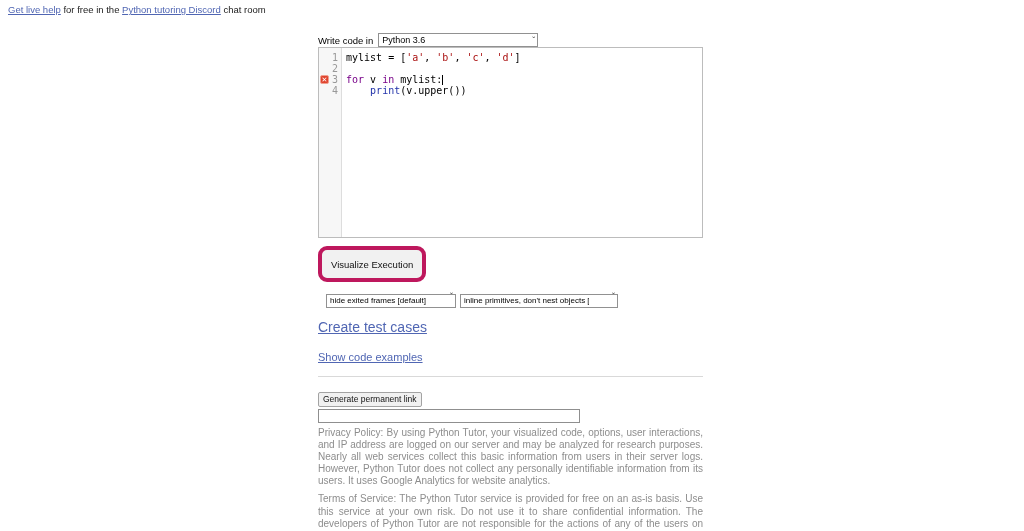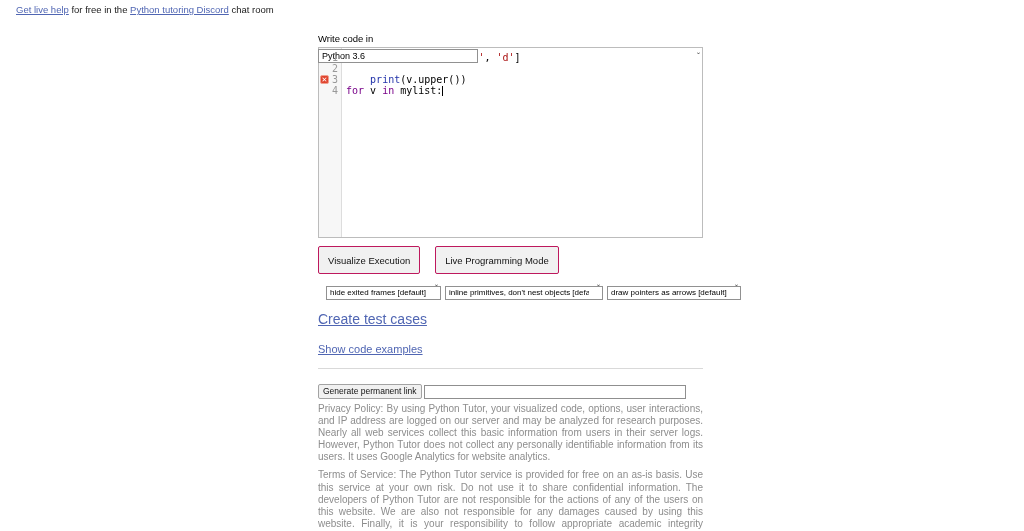--- a/index.html
+++ b/index.html
@@ -5,37 +5,37 @@
   * { box-sizing: border-box; }
   html,body { margin:0; padding:0; }
   body {
     width:1024px; height:531px; position:relative; overflow:hidden;
     background:#ffffff; color:#000;
     font-family:"Liberation Sans", sans-serif;
   }
   a { color:#5066b3; text-decoration:underline; cursor:pointer; }
 
   
-  .help-bar { position:absolute; left:16px; top:4px; font-size:9.5px; color:#222; }
+  .help-bar { position:absolute; left:8px; top:4px; font-size:9.5px; color:#222; }
 
   
   .main { position:absolute; left:318px; top:33px; width:385px; }
 
-  .lang-row { display:flex; gap:5px; font-size:9.5px; height:14px;flex-direction:column; }
+  .lang-row { display:flex; align-items:center; gap:5px; font-size:9.5px; height:14px; }
 
   .sel-wrap { position:relative; display:inline-block; }
   .sel-wrap::after {
     content:"\02C7"; position:absolute; right:3px; top:1px;
     font-size:9px; color:#444; pointer-events:none; line-height:12px;
   }
   select.sel {
     appearance:none; -webkit-appearance:none; -moz-appearance:none;
     background:#fff; border:1px solid #919191; border-radius:0;
     font-family:"Liberation Sans", sans-serif; font-size:8px;
-    height:14px; padding:0 13px 0 3px; color:#000;
+    height:14px; padding:0 28px 0 3px; color:#000;
     white-space:nowrap; overflow:hidden;
   }
   select.sel-lang { width:160px; font-size:9px; }
 
   
   .editor {
     margin-top:0; width:385px; height:191px; border:1px solid #bcbcbc;
     display:flex; background:#fff;
     font-family:"DejaVu Sans Mono", monospace; font-size:10px; line-height:11px;
   }
@@ -56,36 +56,36 @@
   .tk-kw  { color:#770088; }
   .tk-str { color:#aa1111; }
   .tk-blt { color:#2233aa; }
   .tk-pln { color:#000; }
   .caret { display:inline-block; width:1px; height:10px; background:#000; vertical-align:text-bottom; }
 
   
   .btn-row { margin-top:8px; display:flex; gap:15px; }
   .btn {
     font-family:"Liberation Sans", sans-serif; font-size:9.5px; color:#111;
-    background:#f1f1f1; border:1px solid #be185d; border-radius:2px;
-    padding:3px 9px; height:28px; cursor:pointer;
+    background:#f1f1f1; border:4px solid #be185d; border-radius:9px;
+    padding:3px 9px; height:36px; cursor:pointer;
   }
 
   
   .opt-row { margin-top:7px; display:flex; gap:4px;margin-left:8px; }
   .opt-row select.sel { max-width:158px; }
 
   .link-small { display:inline-block; font-size:14px; }
   .row-ctc { margin-top:10px; }
   .row-sce { margin-top:11px; }
   .link-medium { font-size:11px;text-align:center; }
   hr.divider { border:none; border-top:1px solid #d9d9d9; margin:11px 0 0 0; }
   .row-unsup { margin-top:13px; }
 
-  .perma-row { margin-top:15px; display:flex; align-items:flex-end; gap:2px; }
+  .perma-row { margin-top:15px; display:flex; align-items:flex-start; gap:2px;flex-direction:column; }
   .btn-small {
     font-family:"Liberation Sans", sans-serif; font-size:8.5px; color:#111;
     background:#f1f1f1; border:1px solid #a3a3a3; border-radius:2px;
     padding:1px 4px; height:15px; cursor:pointer;
   }
   .perma-input {
     width:262px; height:14px; border:1px solid #8f8f8f; background:#fff;
     font-family:"Liberation Sans", sans-serif; font-size:9px; padding:0 2px;
   }
 
@@ -117,44 +117,38 @@
   <div class="editor">
     <div class="gutter" id="gutter">
         <div class="gutter-line">1</div>
         <div class="gutter-line">2</div>
         <div class="gutter-line"><span class="err-badge"></span>3</div>
         <div class="gutter-line">4</div>
       </div>
     <div class="code-area" id="code-area">
         <div class="code-line"><span class="tk-pln">mylist = [</span><span class="tk-str">'a'</span><span class="tk-pln">, </span><span class="tk-str">'b'</span><span class="tk-pln">, </span><span class="tk-str">'c'</span><span class="tk-pln">, </span><span class="tk-str">'d'</span><span class="tk-pln">]</span></div>
         <div class="code-line"></div>
+        <div class="code-line"><span class="tk-kw">for</span><span class="tk-pln"> v </span><span class="tk-kw">in</span><span class="tk-pln"> mylist:</span><span class="caret"></span></div>
         <div class="code-line"><span class="tk-pln">    </span><span class="tk-blt">print</span><span class="tk-pln">(v.upper())</span></div>
-        <div class="code-line"><span class="tk-kw">for</span><span class="tk-pln"> v </span><span class="tk-kw">in</span><span class="tk-pln"> mylist:</span><span class="caret"></span></div>
       </div>
   </div>
 
   <div class="btn-row">
     <button class="btn">Visualize Execution</button>
-    <button class="btn">Live Programming Mode</button>
   </div>
 
   <div class="opt-row">
     <span class="sel-wrap">
       <select class="sel">
         <option>hide exited frames [default]</option>
       </select>
     </span>
     <span class="sel-wrap">
       <select class="sel">
         <option>inline primitives, don't nest objects [default]</option>
-      </select>
-    </span>
-    <span class="sel-wrap">
-      <select class="sel">
-        <option>draw pointers as arrows [default]</option>
       </select>
     </span>
   </div>
 
   <div class="row-ctc">
     <a class="link-small">Create test cases</a>
   </div>
 
   <div class="row-sce">
     <a class="link-medium">Show code examples</a>

